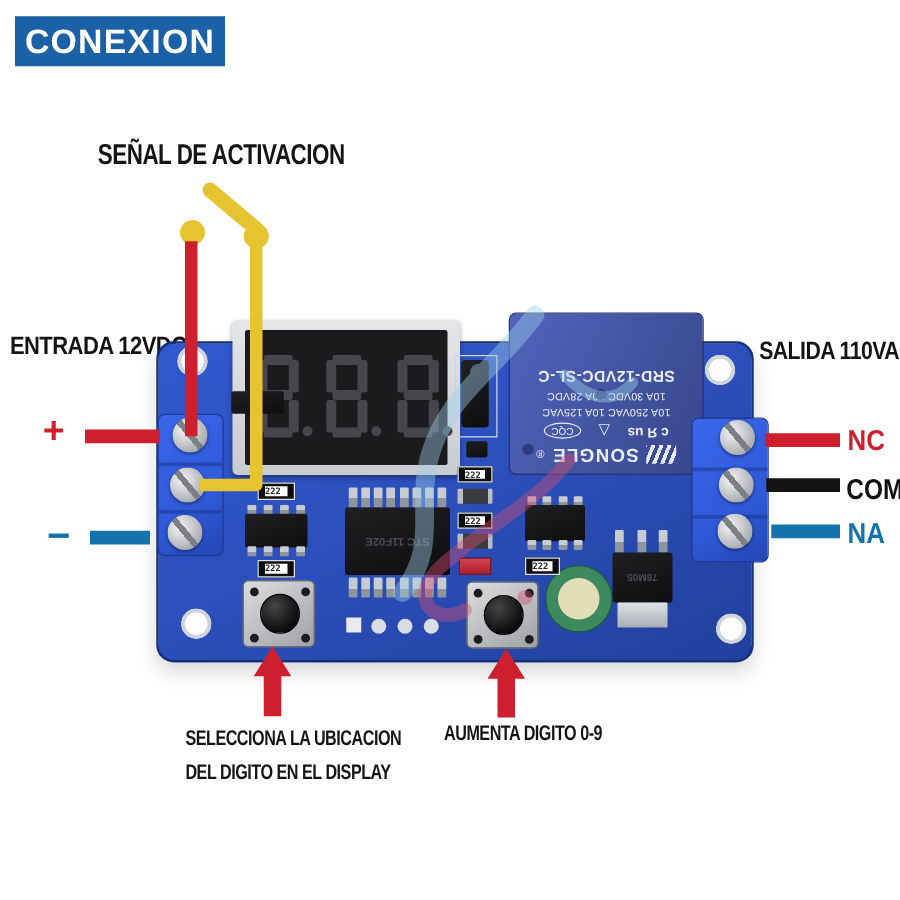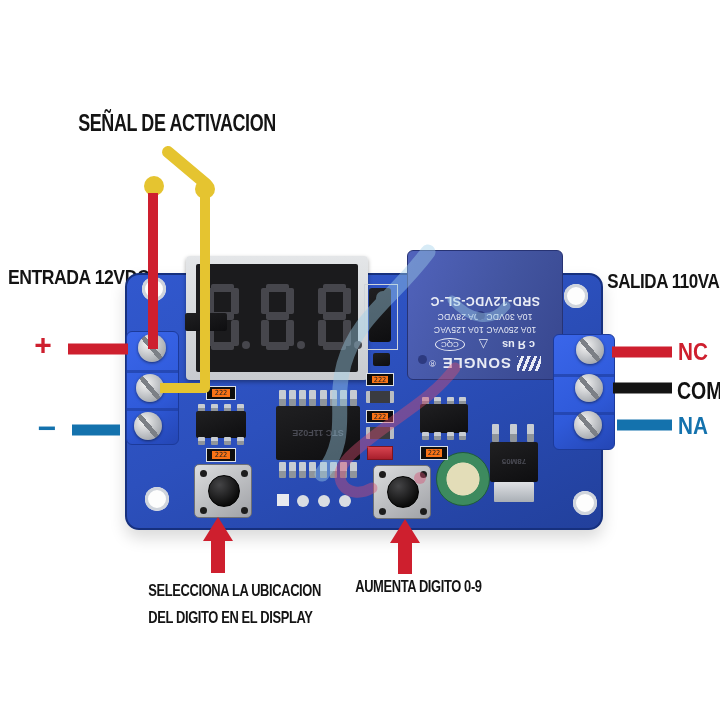--- a/index.html
+++ b/index.html
@@ -64,22 +64,22 @@
          background:linear-gradient(50deg,rgba(0,0,0,0) 44%,#7c8086 44%,#7c8086 56%,rgba(0,0,0,0) 56%),
                     radial-gradient(circle at 35% 35%,#f4f4f4,#babdc1 55%,#8e9296);
          box-shadow:0 1px 3px rgba(0,0,0,.5);}
   
   .chip{position:absolute;background:linear-gradient(160deg,#202022,#0e0e10);border-radius:2px;}
   .chiplabel{position:absolute;width:100%;text-align:center;color:#4a4b54;font-weight:bold;
              transform:rotate(180deg);}
   .pinrow{position:absolute;display:flex;justify-content:space-between;}
   .ppad{width:7px;height:100%;background:linear-gradient(180deg,#c7ccd2 0 55%,#8f959c 55%);border-radius:1px;}
   .r222{position:absolute;background:#0e0e0e;border:1px solid #dde1e6;box-sizing:border-box;}
-  .r222 span{position:absolute;left:5px;right:5px;top:2px;bottom:2px;background:#f97316;color:#222;
-             font-size:7px;line-height:8px;text-align:center;font-family:"DejaVu Sans Mono",monospace;}
+  .r222 span{position:absolute;left:5px;right:5px;top:2px;bottom:2px;background:#ffffff;color:#222;
+             font-size:7px;line-height:8px;font-family:"DejaVu Sans Mono",monospace;font-weight:bold;}
   .darkchip{position:absolute;background:linear-gradient(90deg,#b9bdc2 0 4px,#3a3b40 4px calc(100% - 4px),#b9bdc2 calc(100% - 4px));border-radius:1px;}
   .redled{position:absolute;background:linear-gradient(#d84450,#a81f2c);border:1px solid #7e1520;box-sizing:border-box;}
   .cap78tab{position:absolute;background:linear-gradient(#dfe1e5,#a9afb5);border-radius:1px;}
   .gcap{position:absolute;width:54px;height:54px;border-radius:50%;
         background:radial-gradient(circle at 50% 50%,#e3ddb8 0 44%,#3d8a5e 46% 72%,#2b6b46 73% 100%);
         border:1px solid #1f5c3a;box-sizing:border-box;}
   .btn{position:absolute;width:58px;height:54px;border-radius:5px;border:1px solid #6e7076;box-sizing:border-box;
        background:linear-gradient(145deg,#dcddde,#9fa1a6);}
   .btn .dot{position:absolute;width:7px;height:7px;border-radius:50%;background:#1c1c1c;}
   .btn .cap{position:absolute;left:13px;top:10px;width:32px;height:32px;border-radius:50%;border:1px solid #000;
@@ -87,20 +87,23 @@
   .padsq{position:absolute;background:#e8eaee;}
   .padrnd{position:absolute;border-radius:50%;background:#d9dde2;}
   svg{position:absolute;left:0;top:0;pointer-events:none;}
   #overlay{z-index:30;}
 </style>
 </head>
 <body>
 
 <div id="stage">
 
+  <div class="titlebox">
+    <span>CONEXION</span>
+  </div>
 
   <div class="lbl ctr cond sig">SEÑAL DE ACTIVACION</div>
   <div class="lbl ctr cond inlbl">ENTRADA 12VDC</div>
   <div class="lbl ctr cond outlbl">SALIDA 110VAC</div>
   <div class="lbl ctr plus">+</div>
   <div class="lbl ctr minus">−</div>
   <div class="lbl nc">NC</div>
   <div class="lbl com">COM</div>
   <div class="lbl na">NA</div>
   <div class="lbl ctr cond b1">

